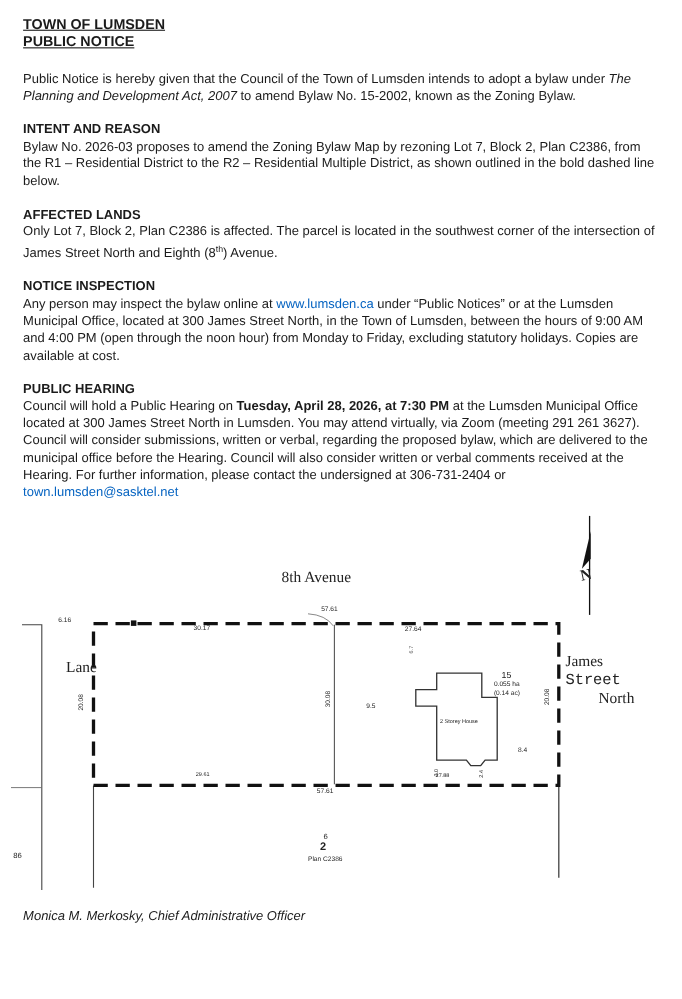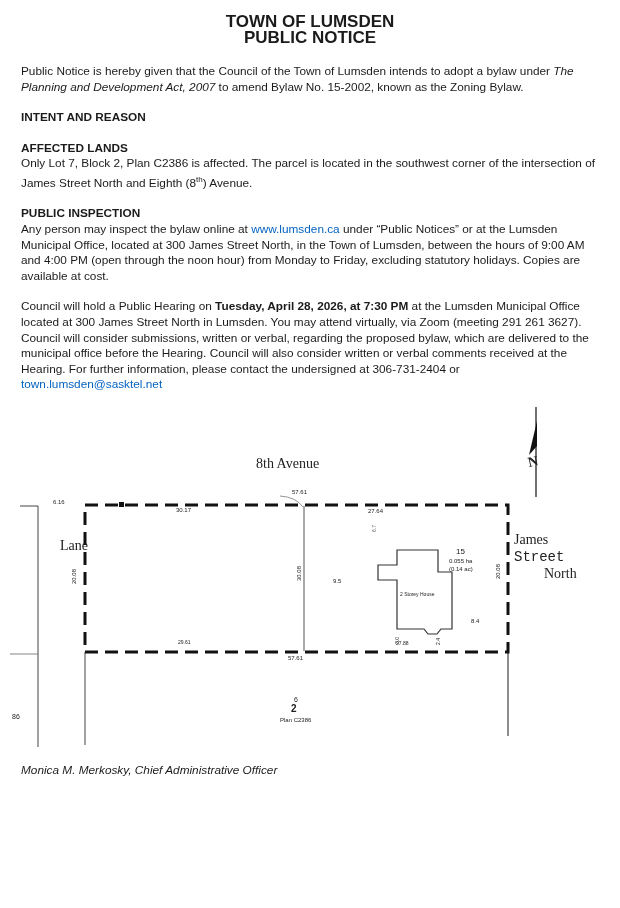--- a/index.html
+++ b/index.html
@@ -5,21 +5,21 @@
   * { margin: 0; padding: 0; box-sizing: border-box; }
   body {
     width: 620px; height: 908px;
     background: #ffffff;
     font-family: "Liberation Sans", sans-serif;
     color: #1b1b1b;
     overflow: hidden;
     position: relative;
   }
   .page { padding: 14px 21px 0 21px; }
-  .doc-title { text-align: center; font-weight: bold; font-size: 17px; line-height: 15.5px; }
+  .doc-title { text-align: left; font-weight: bold; font-size: 13px; line-height: 15.5px; text-decoration: underline; }
   p.body-text { font-size: 11.8px; line-height: 15.6px; margin-top: 19px; }
   .section { margin-top: 15px; }
   .section .heading { font-weight: bold; font-size: 11.8px; line-height: 15.6px; }
   .section .body { font-size: 11.8px; line-height: 15.6px; }
   .italic { font-style: italic; }
   .bold { font-weight: bold; }
   a.doc-link { color: #0563c1; cursor: pointer; }
   sup { font-size: 8px; }
 
   
@@ -43,33 +43,35 @@
 
   <div class="doc-title">
     <div>TOWN OF LUMSDEN</div>
     <div>PUBLIC NOTICE</div>
   </div>
 
   <p class="body-text"><span>Public Notice is hereby given that the Council of the Town of Lumsden intends to adopt a bylaw under </span><span class="italic">The Planning and Development Act, 2007</span><span> to amend Bylaw No. 15-2002, known as the Zoning Bylaw.</span></p>
 
   <div class="section">
     <div class="heading">INTENT AND REASON</div>
+    <div class="body">Bylaw No. 2026-03 proposes to amend the Zoning Bylaw Map by rezoning Lot 7, Block 2, Plan C2386, from the R1 – Residential District to the R2 – Residential Multiple District, as shown outlined in the bold dashed line below.</div>
   </div>
 
   <div class="section">
     <div class="heading">AFFECTED LANDS</div>
     <div class="body"><span>Only Lot 7, Block 2, Plan C2386 is affected.  The parcel is located in the southwest corner of the intersection of James Street North and Eighth (8</span><sup>th</sup><span>) Avenue.</span></div>
   </div>
 
   <div class="section">
-    <div class="heading">PUBLIC INSPECTION</div>
+    <div class="heading">NOTICE INSPECTION</div>
     <div class="body"><span>Any person may inspect the bylaw online at </span><a class="doc-link">www.lumsden.ca</a><span> under “Public Notices” or at the Lumsden Municipal Office, located at 300 James Street North, in the Town of Lumsden, between the hours of 9:00 AM and 4:00 PM (open through the noon hour) from Monday to Friday, excluding statutory holidays. Copies are available at cost.</span></div>
   </div>
 
   <div class="section">
+    <div class="heading">PUBLIC HEARING</div>
     <div class="body"><span>Council will hold a Public Hearing on </span><span class="bold">Tuesday, April 28, 2026, at 7:30 PM</span><span> at the Lumsden Municipal Office located at 300 James Street North in Lumsden. You may attend virtually, via Zoom (meeting 291 261 3627). Council will consider submissions, written or verbal, regarding the proposed bylaw, which are delivered to the municipal office before the Hearing. Council will also consider written or verbal comments received at the Hearing. For further information, please contact the undersigned at 306-731-2404 or </span><a class="doc-link">town.lumsden@sasktel.net</a></div>
   </div>
 
 </div>
 
 <div class="map">
 
   <svg width="620" height="355" viewBox="0 0 620 355">
 
     <path d="M20 107 H38 V348" stroke="#444" stroke-width="1" fill="none"></path>

